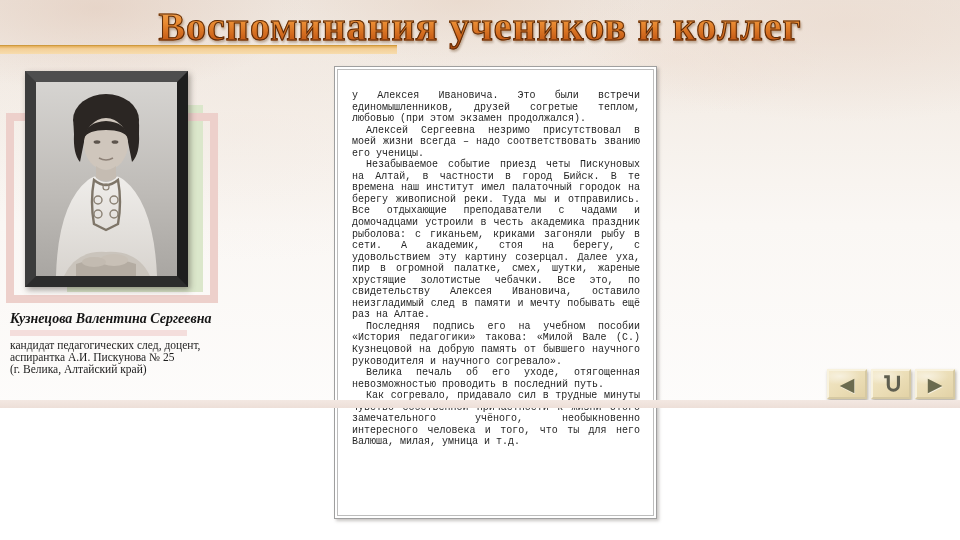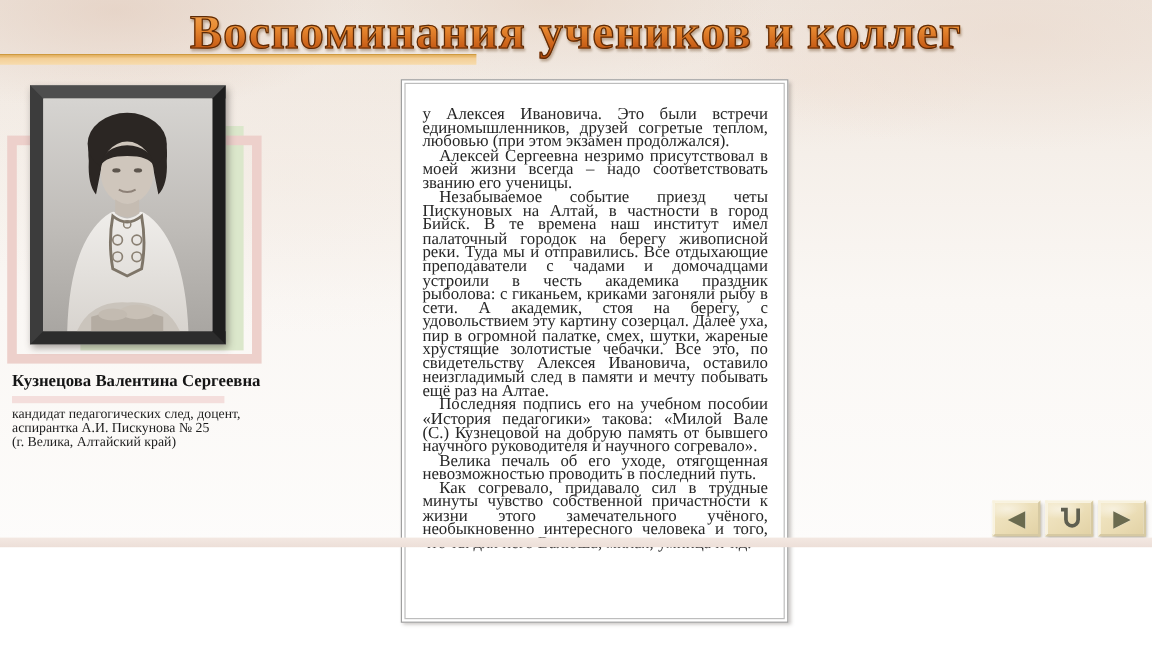--- a/index.html
+++ b/index.html
@@ -1,20 +1,20 @@
 <!DOCTYPE html>
 <html lang="ru"><head>
 <meta charset="utf-8">
 <style>
   * { margin: 0; padding: 0; box-sizing: border-box; }
   html, body { width: 960px; height: 540px; overflow: hidden; }
   body { font-family: "Liberation Serif", serif; }
 
   .slide {
-    position: relative; width: 960px; height: 456px;
+    position: relative; width: 960px; height: 408px;
     background:
       radial-gradient(ellipse 320px 130px at 10% 2%, rgba(224,199,183,.55), transparent 65%),
       radial-gradient(ellipse 280px 110px at 48% 0%, rgba(230,209,193,.50), transparent 65%),
       radial-gradient(ellipse 420px 150px at 88% 6%, rgba(233,213,199,.48), transparent 65%),
       radial-gradient(ellipse 240px 90px  at 70% 14%, rgba(240,224,212,.40), transparent 65%),
       radial-gradient(ellipse 500px 220px at 25% 32%, rgba(240,229,220,.30), transparent 60%),
       linear-gradient(180deg, #eee5dd 0%, #f5efe9 28%, #faf7f4 55%, #fdfcfb 100%);
   }
 
   .bottom-strip {
@@ -56,20 +56,21 @@
     box-shadow: 2px 3px 6px rgba(60,50,45,0.45);
     background: #c9c6c2;
   }
   .photo-frame svg { display: block; width: 100%; height: 100%; }
 
   
   .person-name {
     position: absolute; left: 10px; top: 311px; width: 300px;
     font-weight: bold; font-size: 14px; color: #151515;
     font-family: "Liberation Serif", serif;
+    font-style: italic;
   }
   .name-underline {
     position: absolute; left: 10px; top: 330px; width: 177px; height: 6px;
     background: #f4dedc;
   }
   .person-details {
     position: absolute; left: 10px; top: 339px; width: 310px;
     font-size: 11.5px; line-height: 12px; color: #1d1d1d;
     font-family: "Liberation Serif", serif;
   }
@@ -81,22 +82,22 @@
     border: 1px solid #9f9f9f;
     box-shadow: 2px 2px 3px rgba(130,125,120,0.45);
   }
   .doc-inner {
     position: absolute; left: 2px; top: 2px; right: 2px; bottom: 2px;
     border: 1px solid #bdbdbd;
     padding: 20px 13px 0 14px;
     background: #fff;
   }
   .doc-text p {
-    font-family: Liberation Serif, serif;
-    font-size: 14px; line-height: 11.55px;
+    font-family: Liberation Mono, monospace;
+    font-size: 10px; line-height: 11.55px;
     text-align: justify; color: #262626;
     text-indent: 14px;
   }
   .doc-text p.first { text-indent: 0; }
 
   
   .nav {
     position: absolute; right: 5px; bottom: 9px;
     display: flex; gap: 4px;
   }

